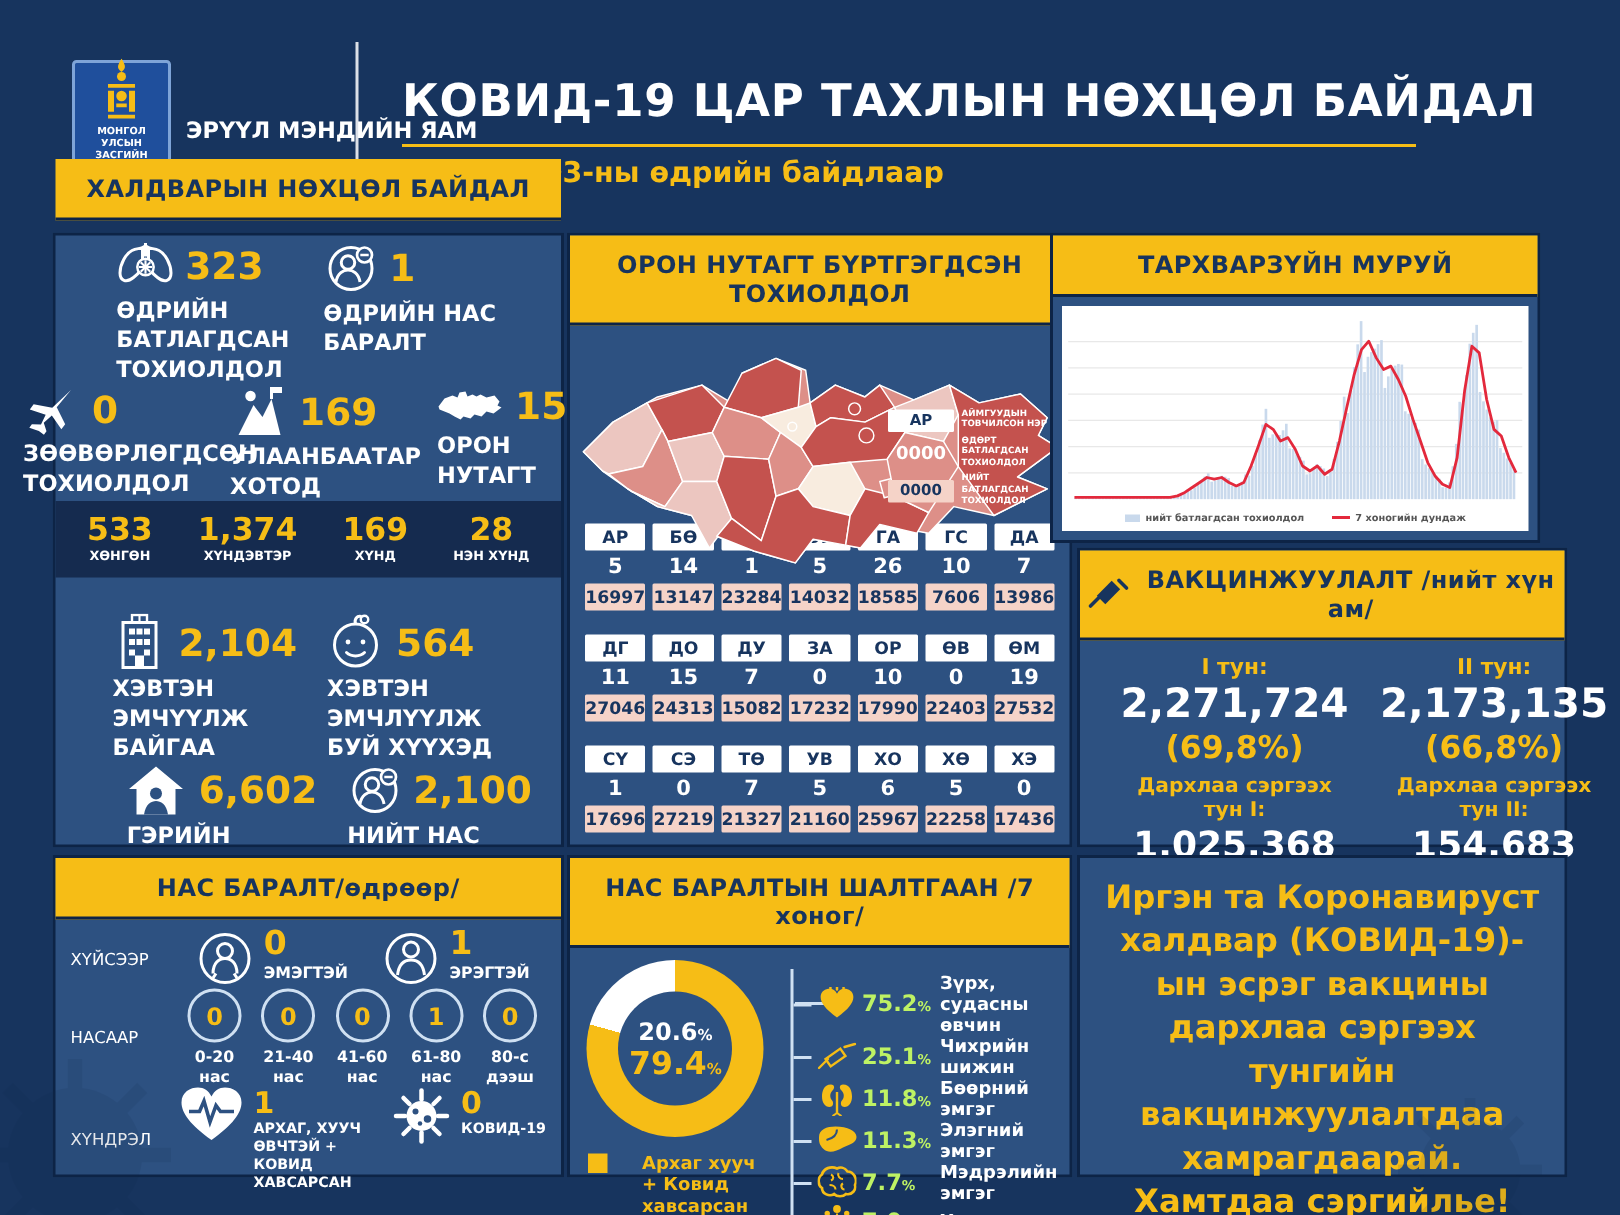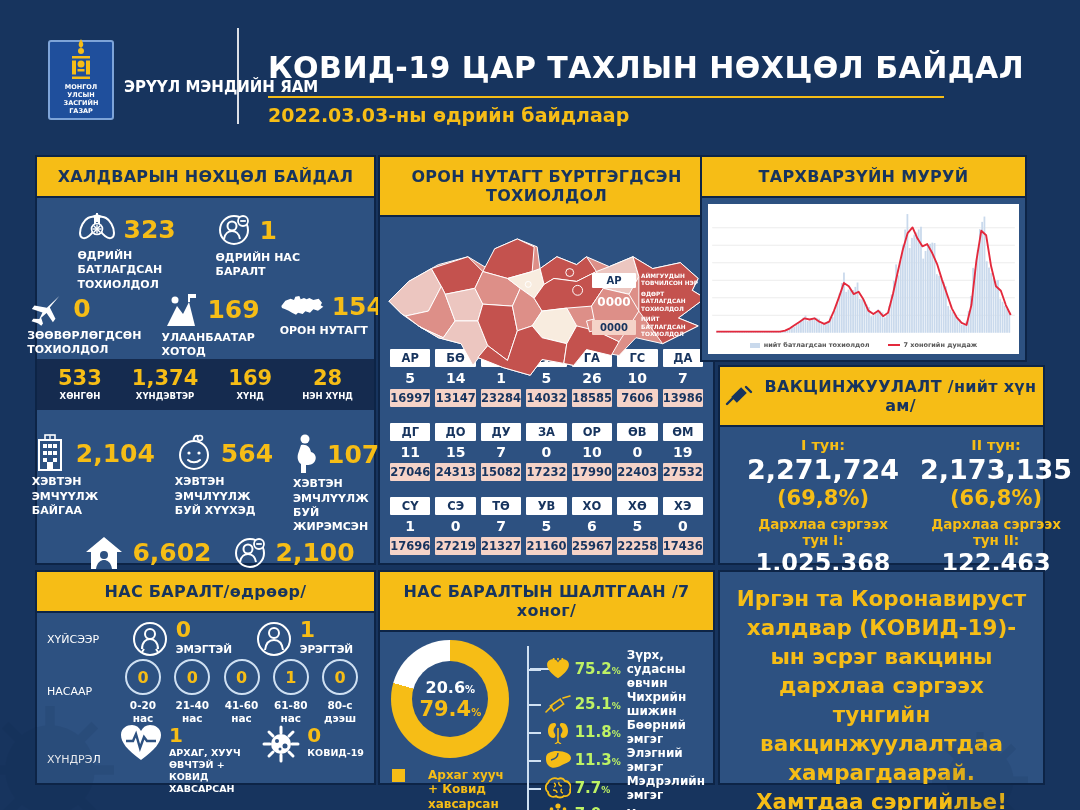--- a/index.html
+++ b/index.html
@@ -22,26 +22,26 @@
   .title-underline { position:absolute; left:268px; top:96px; width:676px; height:2px; background:#f6bd16; }
   .page-subtitle { position:absolute; left:268px; top:104px; font-size:19px; color:#f6bd16; font-weight:bold; }
 
   
   .panel { position:absolute; background:#2d5181; border:2px solid #0d2446; display:flex; flex-direction:column; }
   .panel-header { background:#f6bd16; color:#17345e; font-weight:bold; font-size:16px;
     text-align:center; padding:10px 4px; letter-spacing:.3px; border-bottom:2px solid #0d2446;
     display:flex; align-items:center; justify-content:center; gap:8px; }
 
   
-  #infection { left:35px; top:155px; width:341px; height:410px; }
+  #infection { left:35px; top:155px; width:341px; height:410px;justify-content:center; }
   .stat-row { display:flex; justify-content:center; align-items:flex-start; flex:1; }
   .stat { display:flex; flex-direction:column; padding:0 10px; }
   .stat-top { display:flex; align-items:center; gap:8px; }
   .stat-num { color:#f6bd16; font-weight:bold; font-size:25px; }
-  .stat-label { color:#fff; font-weight:bold; font-size:11px; line-height:1.3; margin-top:3px; max-width:118px; }
+  .stat-label { color:#fff; font-weight:bold; font-size:15px; line-height:1.3; margin-top:3px; max-width:118px; }
   .severity-band { background:#152b4f; display:flex; justify-content:space-around; padding:7px 6px 9px; }
   .sev-item { text-align:center; }
   .sev-num { color:#f6bd16; font-weight:bold; font-size:21px; }
   .sev-label { color:#fff; font-weight:bold; font-size:8.5px; margin-top:1px; }
   .icon svg { display:block; }
 
   
   #region { left:378px; top:155px; width:337px; height:410px; }
   .map-wrap { position:relative; height:196px; }
   .map-wrap svg { position:absolute; left:4px; top:4px; }
@@ -284,32 +284,20 @@
               <path d="M19 7 c-1 -3 1 -6 4 -5" fill="none" stroke="#ffffff" stroke-width="2"></path>
               <circle cx="25" cy="4" r="2.5" fill="none" stroke="#ffffff" stroke-width="1.6"></circle>
               <circle cx="14" cy="19" r="1.6" fill="#ffffff"></circle>
               <circle cx="24" cy="19" r="1.6" fill="#ffffff"></circle>
               <path d="M13 26 c3 3 9 3 12 0" fill="none" stroke="#ffffff" stroke-width="2" stroke-linecap="round"></path>
             </svg>
           </span>
           <span class="stat-num">564</span>
         </div>
         <div class="stat-label">ХЭВТЭН ЭМЧЛҮҮЛЖ БУЙ ХҮҮХЭД</div>
-      </div>
-      <div class="stat">
-        <div class="stat-top">
-          <span class="icon">
-            <svg width="26" height="40" viewBox="0 0 26 40">
-              <circle cx="12" cy="5" r="4.5" fill="#ffffff"></circle>
-              <path d="M8 11 c6 -1 9 2 10 7 c4 1 6 5 4 9 c-2 4 -6 4 -9 4 l0 8 l-5 0 l0 -9 c-3 -2 -4 -6 -3 -10 Z" fill="#ffffff"></path>
-            </svg>
-          </span>
-          <span class="stat-num">107</span>
-        </div>
-        <div class="stat-label">ХЭВТЭН ЭМЧЛҮҮЛЖ БУЙ ЖИРЭМСЭН</div>
       </div>
     </div>
   <div class="stat-row" style="padding-bottom:8px;padding-left:28px;">
       <div class="stat">
         <div class="stat-top">
           <span class="icon">
             <svg width="40" height="36" viewBox="0 0 40 36">
               <path d="M20 2 L38 17 L33 17 L33 34 L7 34 L7 17 L2 17 Z" fill="#ffffff"></path>
               <circle cx="20" cy="20" r="4" fill="#2d5181"></circle>
               <path d="M12 34 c1 -7 5 -9 8 -9 c3 0 7 2 8 9 Z" fill="#2d5181"></path>
@@ -670,21 +658,21 @@
         <div class="vax-value">2,173,135</div>
         <div class="vax-pct">(66,8%)</div>
       </div>
       <div class="vax-cell small">
         <div class="vax-label">Дархлаа сэргээх тун I:</div>
         <div class="vax-value">1,025,368</div>
         <div class="vax-pct">(31,5%)</div>
       </div>
       <div class="vax-cell small">
         <div class="vax-label">Дархлаа сэргээх тун II:</div>
-        <div class="vax-value">122,463</div>
+        <div class="vax-value">154,683</div>
         <div class="vax-pct">(3,2%)</div>
       </div>
     </div>
 </div>
 
 <div class="panel" id="deaths">
   <div class="panel-header">НАС БАРАЛТ/өдрөөр/</div>
   <div class="death-body">
     <div class="death-row">
       <div class="death-rowlabel">ХҮЙСЭЭР</div>

